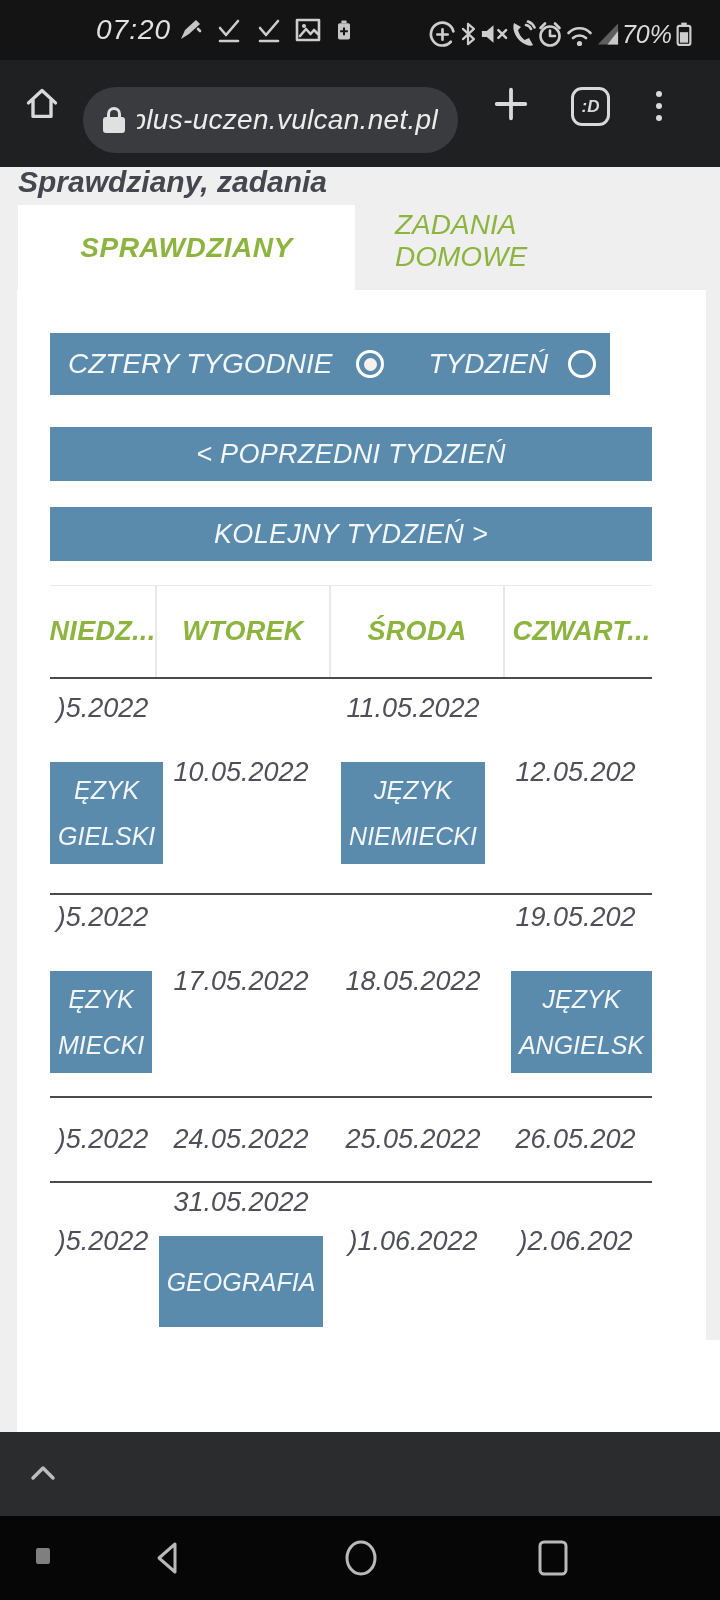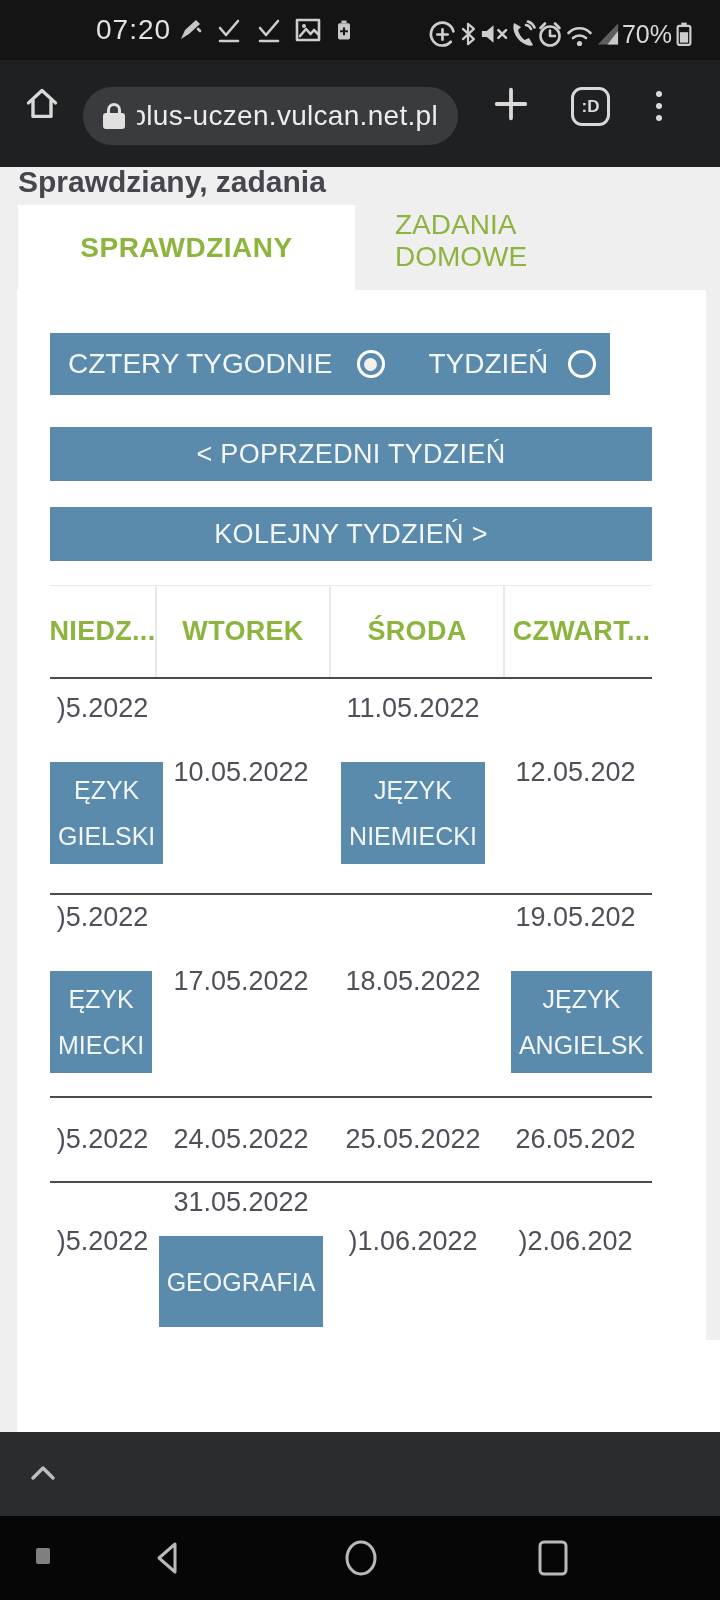--- a/index.html
+++ b/index.html
@@ -4,36 +4,36 @@
 <style>
   :root{
     --blue:#5b8bac; --green:#8cb43f; --title:#45464e; --date:#4e4f58;
     --pagebg:#efefef; --dark-line:#494a52; --lightline:#e9e9e9;
     --sbbg:#141414; --brbg:#1f2022; --pill:#3a3b3f; --tbbg:#2b2c2e; --navbg:#060607;
     --icongrey:#cdcdcd;
   }
   *{margin:0;padding:0;box-sizing:border-box;}
   html,body{width:720px;height:1600px;overflow:hidden;background:var(--pagebg);
     font-family:"Liberation Sans",sans-serif;}
-  .screen{position:relative;width:720px;height:1600px;background:var(--pagebg);}
+  .screen{position:relative;width:720px;height:1600px;background:var(--pagebg);font-style:italic;}
 
   
   .status-bar{position:absolute;top:0;left:0;width:720px;height:60px;background:var(--sbbg);
     color:#dcdcdc;}
   .sb-time{position:absolute;left:96px;top:14px;font-size:28px;letter-spacing:1px;color:#e3e3e3;}
   .sb-left{position:absolute;left:176px;top:0;height:60px;display:flex;align-items:center;gap:10px;}
   .sb-right{position:absolute;right:26px;top:0;height:68px;display:flex;align-items:center;}
   .sb-right .pct{font-size:25px;color:#dadada;margin:0 2px;}
   .sbi{display:flex;align-items:center;}
   .sbi svg{display:block;}
 
   
   .browser-bar{position:absolute;top:60px;left:0;width:720px;height:107px;background:var(--brbg);}
   .home-btn{position:absolute;left:24px;top:26px;width:36px;height:36px;}
-  .url-pill{position:absolute;left:83px;top:27px;width:375px;height:58px;border-radius:34px;
+  .url-pill{position:absolute;left:83px;top:27px;width:375px;height:66px;border-radius:34px;
     background:var(--pill);display:flex;align-items:center;padding:0 20px;}
   .lock{width:22px;height:26px;position:relative;margin-right:12px;flex:none;}
   .lock .shackle{position:absolute;left:4px;top:0;width:14px;height:14px;border:3.5px solid #e0e0e0;
     border-bottom:none;border-radius:8px 8px 0 0;}
   .lock .body{position:absolute;left:0;top:10px;width:22px;height:16px;background:#e0e0e0;border-radius:3px;}
   .url-clip{flex:1;overflow:hidden;white-space:nowrap;}
   .url-text{float:right;font-size:28px;color:#ececec;letter-spacing:0.3px;}
   .newtab-btn{position:absolute;left:492px;top:25px;width:38px;height:38px;}
   .tabcount-btn{position:absolute;left:571px;top:27px;width:39px;height:39px;border:3.5px solid #d9d9d9;
     border-radius:11px;display:flex;align-items:center;justify-content:center;}

